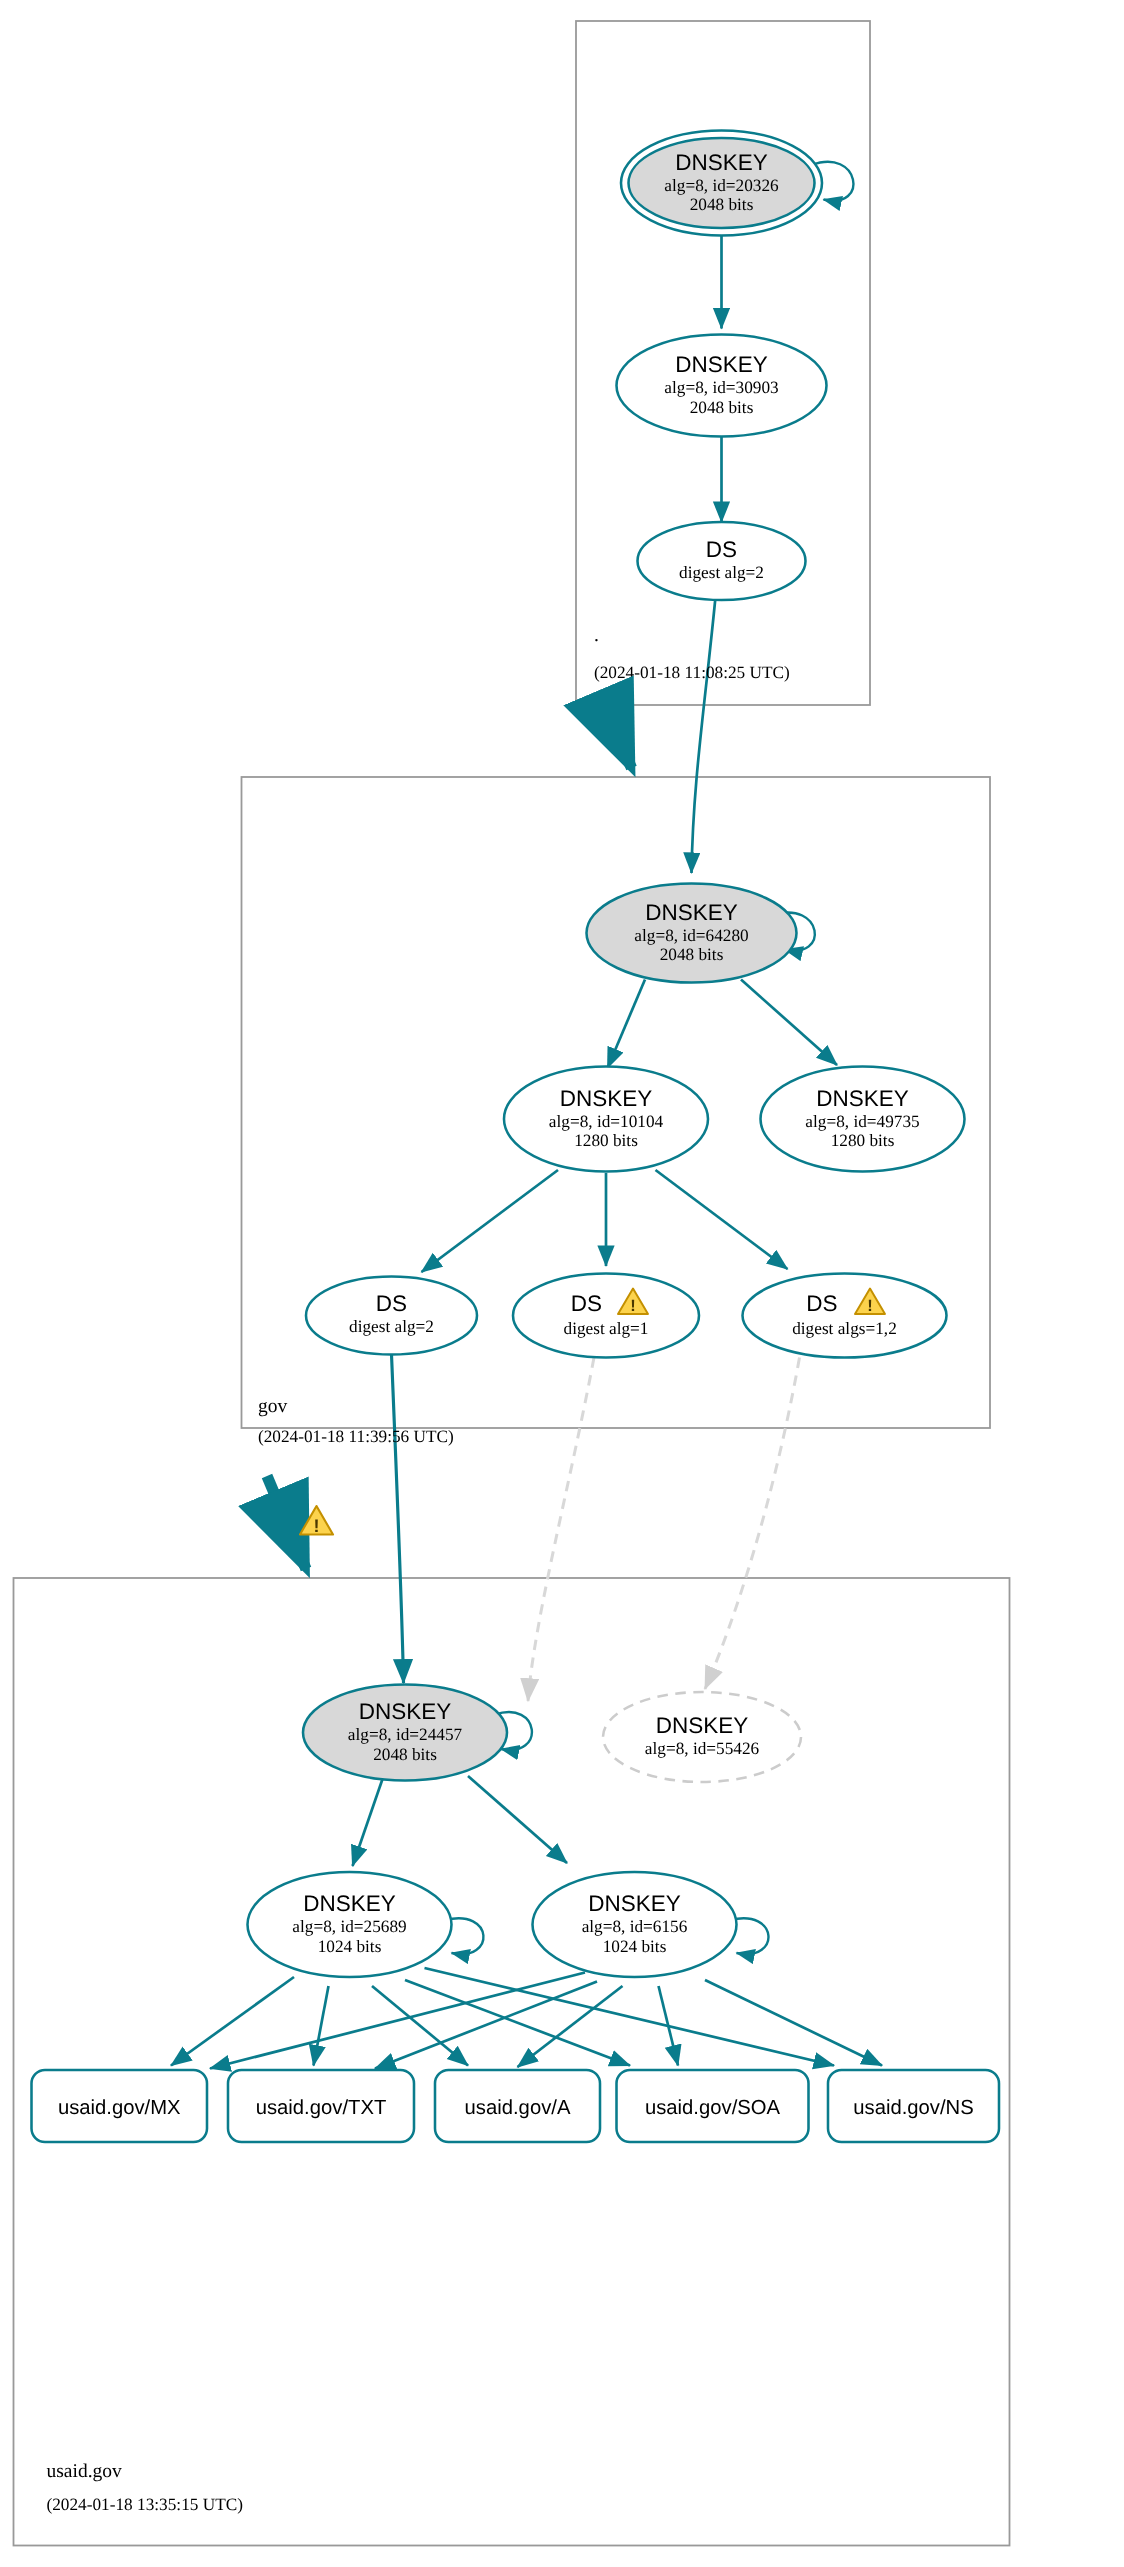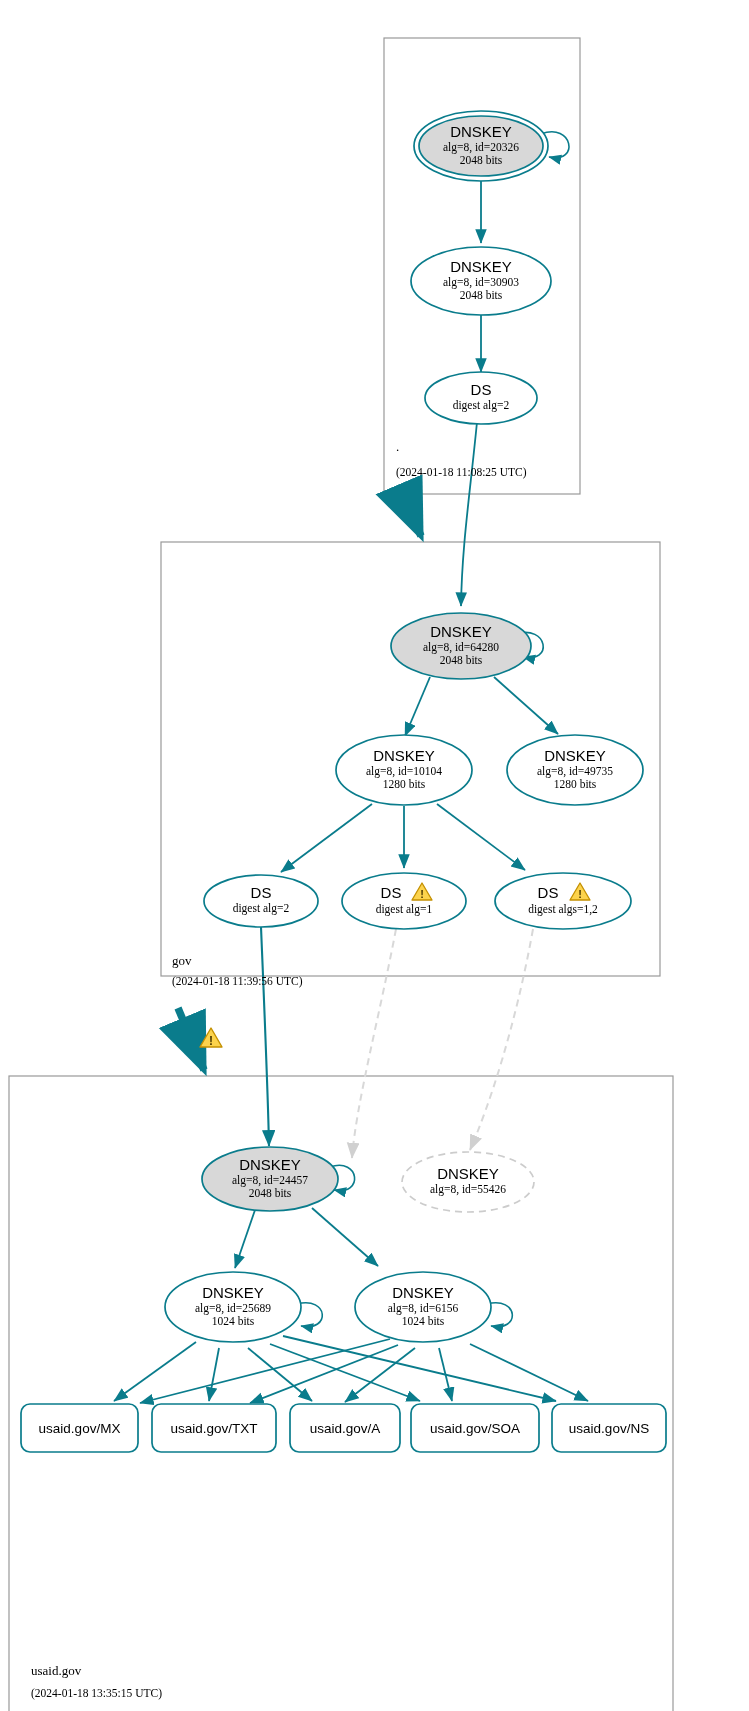--- a/index.html
+++ b/index.html
@@ -1,17 +1,17 @@
 <!DOCTYPE html>
 <html><head>
 <meta charset="utf-8">
 <style>
   html,body{margin:0;padding:0;background:#ffffff;}
   body{width:749px;height:1711px;position:relative;font-family:"Liberation Sans",sans-serif;overflow:hidden;}
-  #stage{position:absolute;left:0;top:0;width:749px;height:1532px;margin-top:24px;}
+  #stage{position:absolute;left:0;top:0;width:749px;height:1532px;}
   svg#canvas{position:absolute;left:0;top:0;width:749px;height:1711px;}
   text{font-family:"Liberation Sans",sans-serif;}
   .ttl{font-family:"Liberation Sans",sans-serif;font-size:15px;fill:#000;}
   .tsub{font-family:"Liberation Serif",serif;font-size:11.5px;fill:#000;}
   .zname{font-family:"Liberation Serif",serif;font-size:13px;fill:#000;}
   .zts{font-family:"Liberation Serif",serif;font-size:11.5px;fill:#000;}
   .rrname{font-family:"Liberation Sans",sans-serif;font-size:13.5px;fill:#000;}
 </style>
 </head>
 <body>

